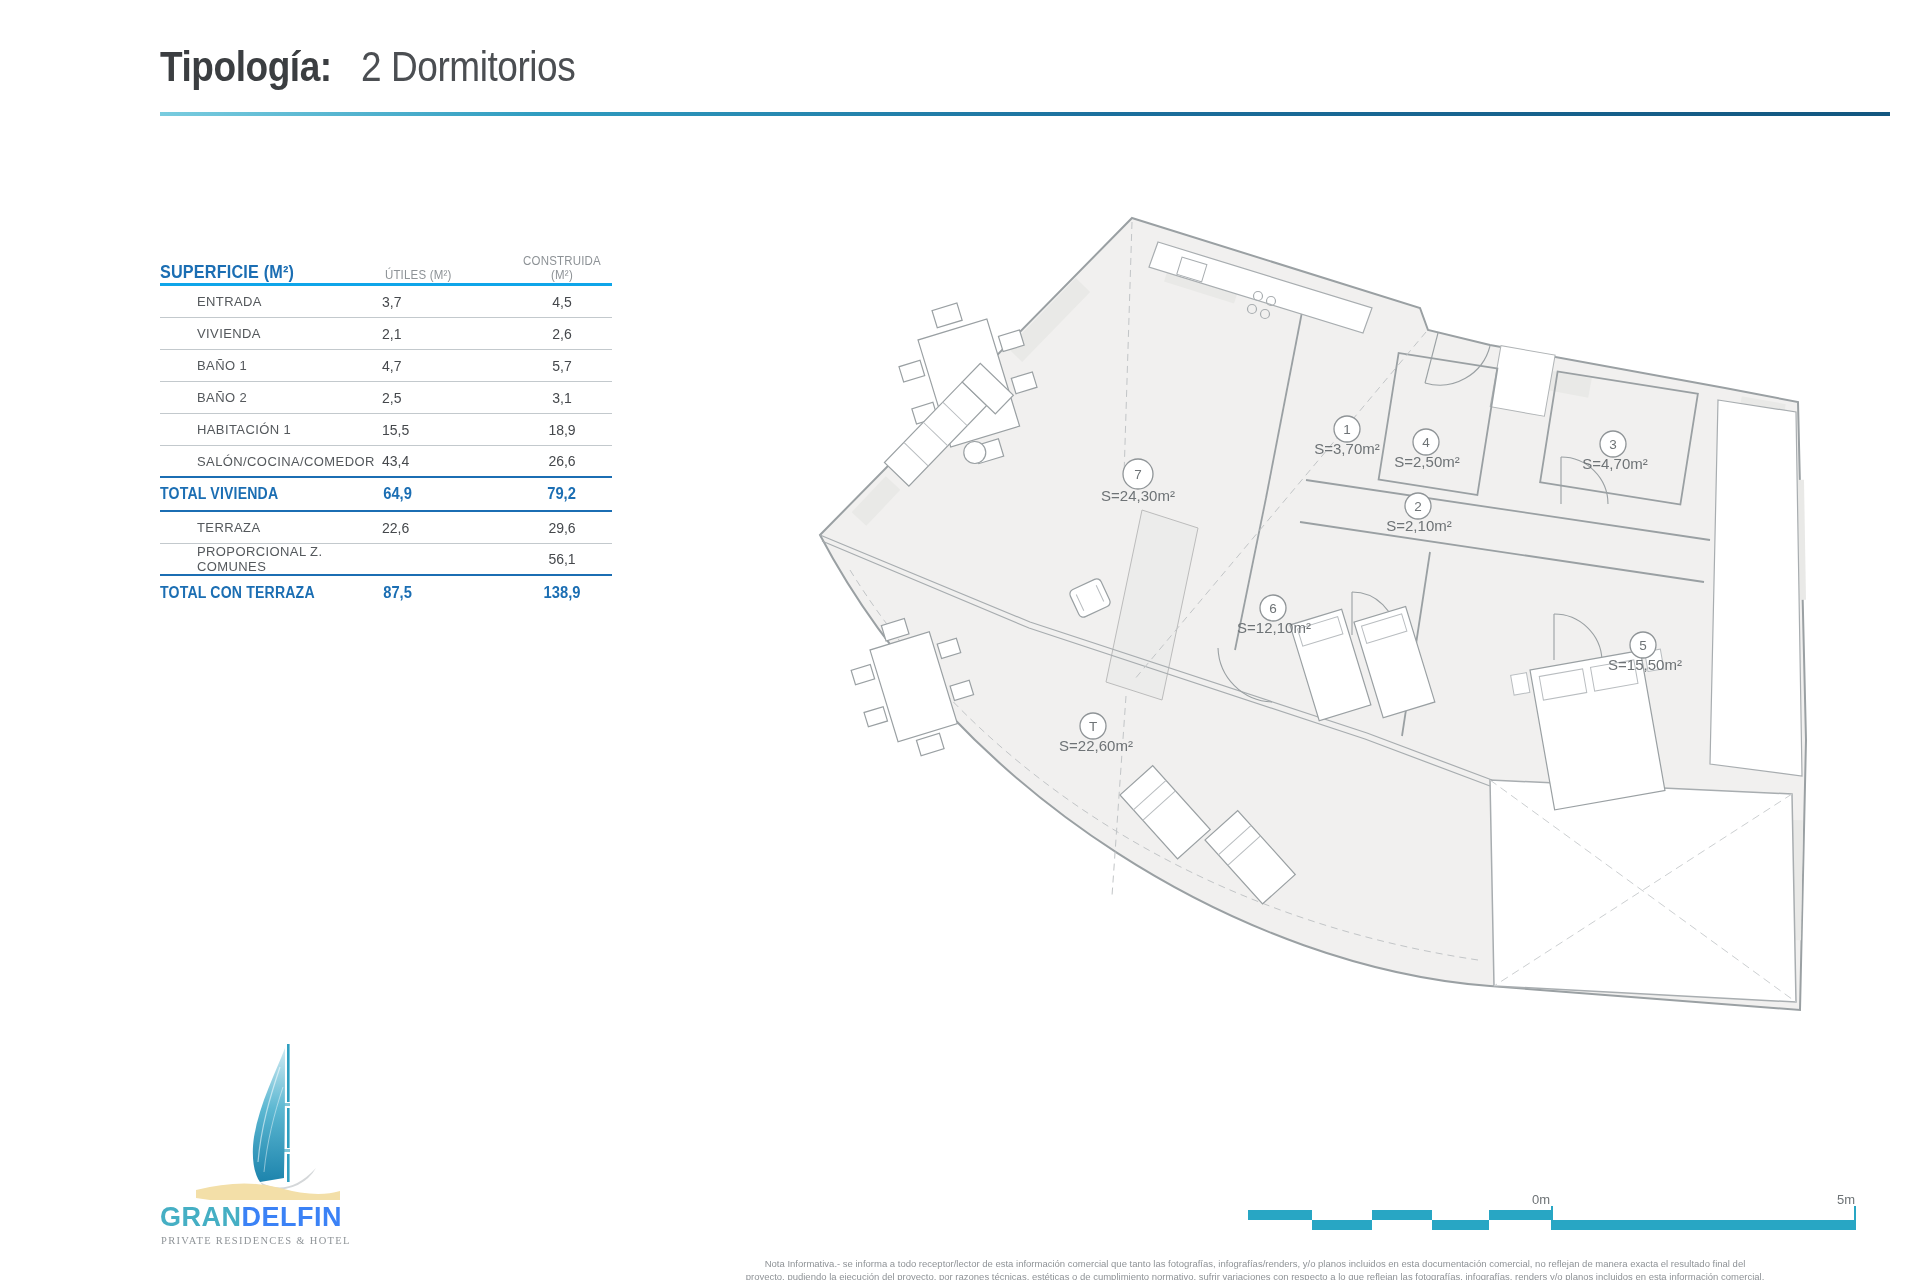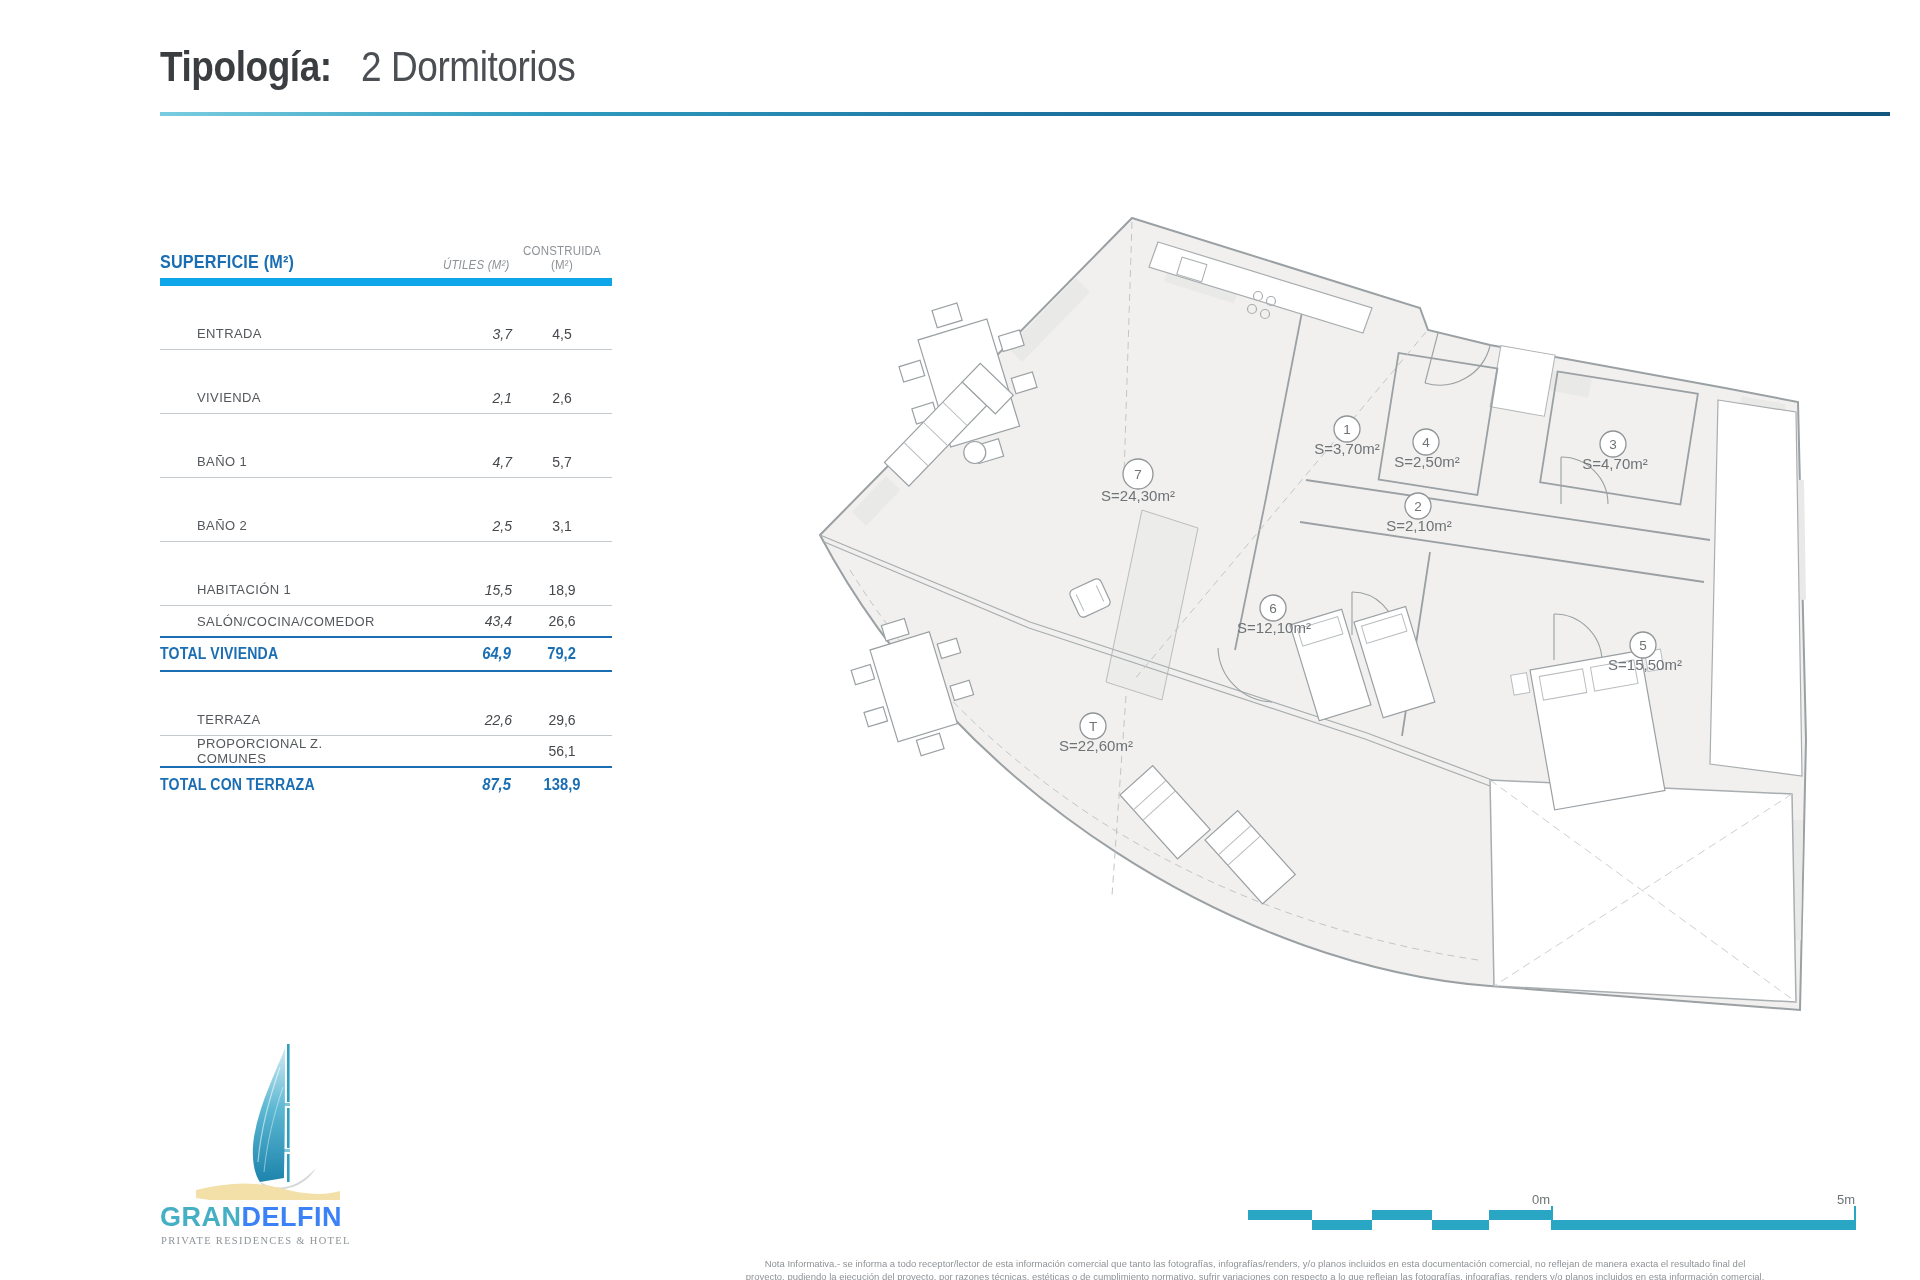--- a/index.html
+++ b/index.html
@@ -13,36 +13,36 @@
   #title .tb { display:inline-block; transform:scaleX(.86); transform-origin:left center;
     font-size:43px; font-weight:700; color:#3b3e41; letter-spacing:-.5px;}
   #title .tr { display:inline-block; transform:scaleX(.86); transform-origin:left center;
     font-size:43px; font-weight:400; color:#4b4e52; letter-spacing:-.5px; margin-left:-8px;}
   #title-rule { left:160px; top:112px; width:1730px; height:4px;
     background:linear-gradient(90deg,#79ccdf 0%, #2f9cc0 22%, #1b6f9d 55%, #12567f 100%); }
 
   
   #sup-table { left:160px; top:253px; width:452px; }
   .t-row { display:flex; align-items:center; height:32px; }
-  .t-head { height:33px; border-bottom:8px solid #0ea5e9; align-items:flex-end; padding-bottom:5px;}
+  .t-head { height:33px; border-bottom:3px solid #0ea5e9; align-items:flex-end; }
   .t-total { height:34px; }
   .c-label { flex:1; }
-  .c-u { width:130px; text-align:right;font-style:italic; }
+  .c-u { width:130px; text-align:left; }
   .c-c { width:100px; text-align:center; }
   .hd-main { display:inline-block; transform:scaleX(.9); transform-origin:left center;
     font-size:18px; font-weight:700; color:#1b6eb3; letter-spacing:.2px;}
   .hd-col { display:inline-block; transform:scaleX(.92); font-size:12.5px; font-weight:400;
     color:#8d9296; letter-spacing:.2px;}
   .lbl { font-size:13px; color:#54585c; letter-spacing:.4px; padding-left:37px;}
   .val { font-size:14px; color:#45484c; }
   .tot-lbl { display:inline-block; transform:scaleX(.88); transform-origin:left center;
     font-size:16px; font-weight:700; color:#1b6eb3; letter-spacing:.2px;}
   .tot-val { font-size:16px; font-weight:700; color:#1b6eb3;
     display:inline-block; transform:scaleX(.92);}
-  .b-gray { border-bottom:1px solid #c3c9cd;margin-top:32px; }
+  .b-gray { border-bottom:1px solid #c3c9cd; }
   .b-blue { border-bottom:2px solid #1b6eb3; }
   .b-none { border-bottom:none; }
 
   
   #plan { left:790px; top:180px; }
   text.room-num { font-size:13.5px; fill:#6e7376; text-anchor:middle; }
   text.room-area { font-size:15px; fill:#6e7376; text-anchor:middle; }
 
   
   #logo { left:160px; top:1042px; width:220px; height:220px; }

